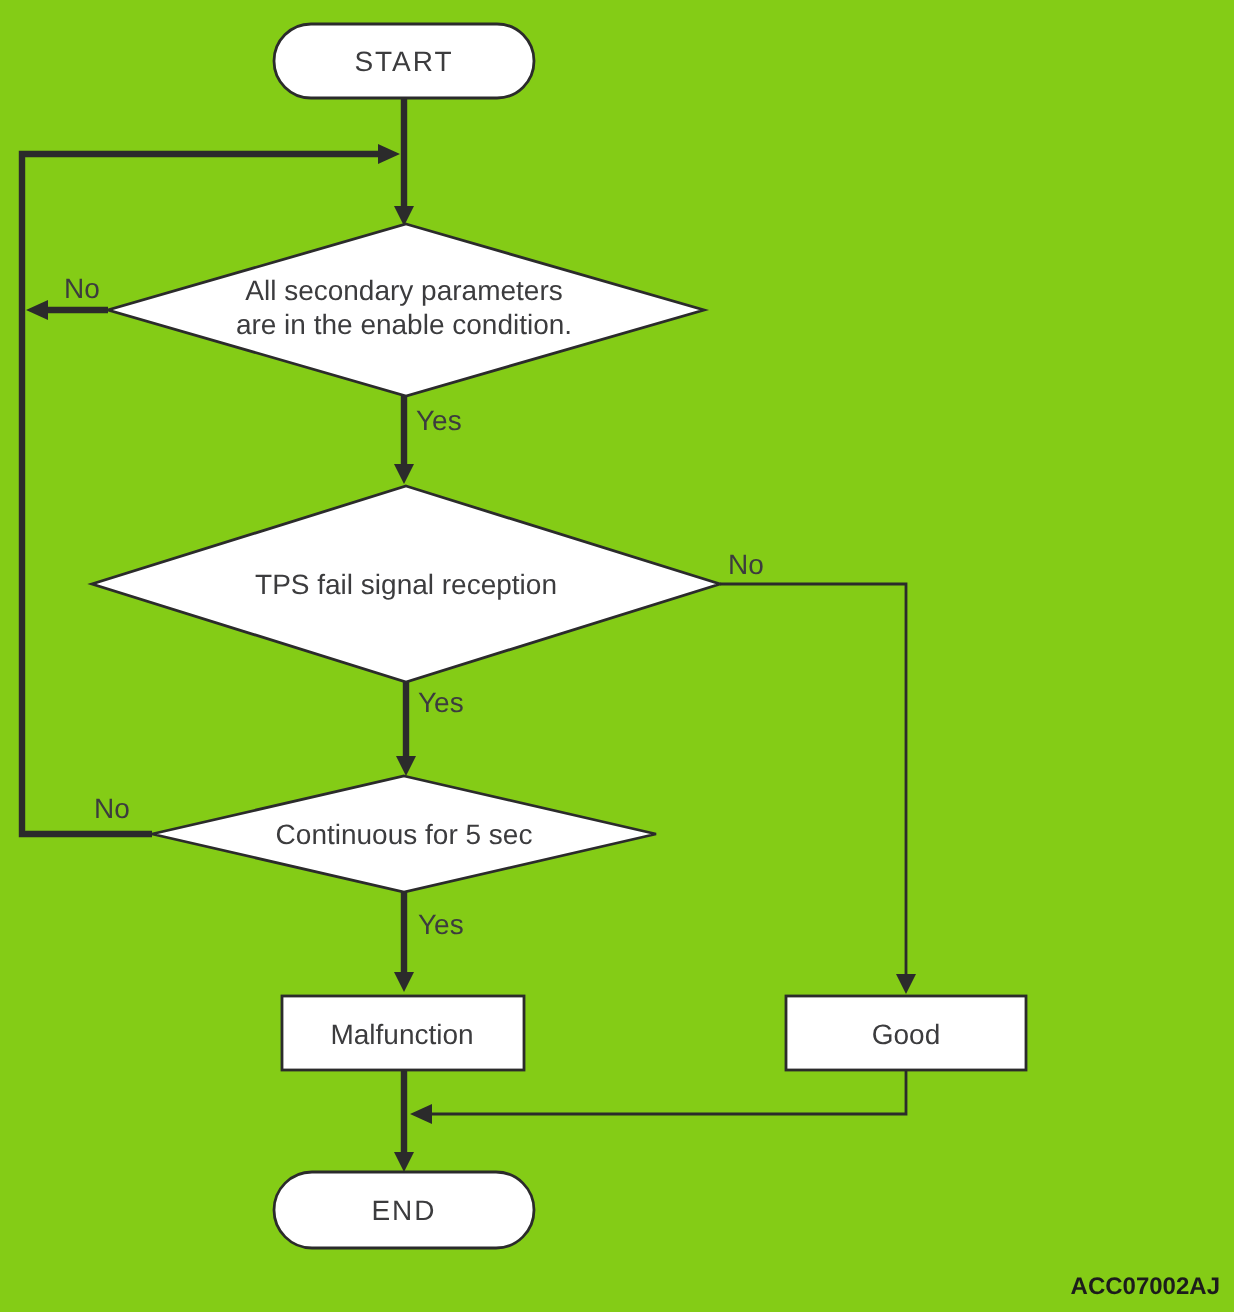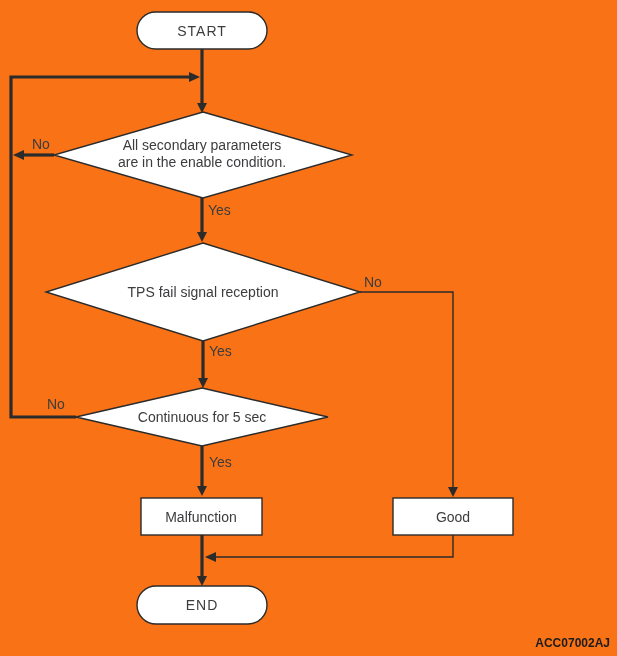--- a/index.html
+++ b/index.html
@@ -7,21 +7,21 @@
     padding: 0;
     background: #ffffff;
     width: 617px;
     height: 656px;
     overflow: hidden;
   }
   .flowchart-wrap {
     position: relative;
     width: 617px;
     height: 656px;
-    background: #f97316;
+    background: #84cc16;
   }
   svg {
     display: block;
     font-family: "Liberation Sans", "DejaVu Sans", sans-serif;
   }
   .shape {
     fill: #ffffff;
     stroke: #2b2b2b;
     stroke-width: 1.4;
   }

